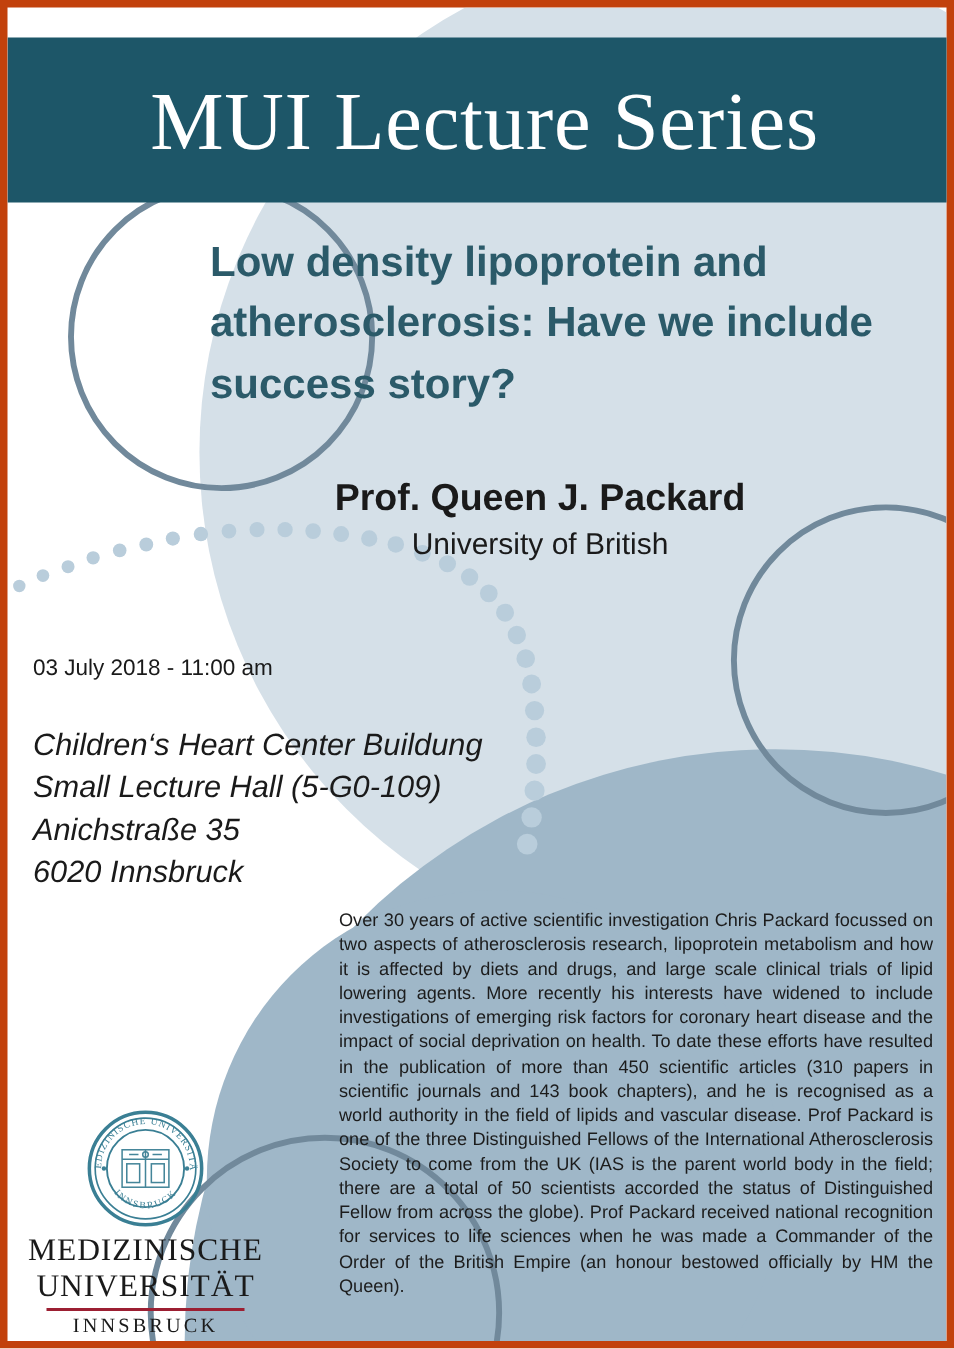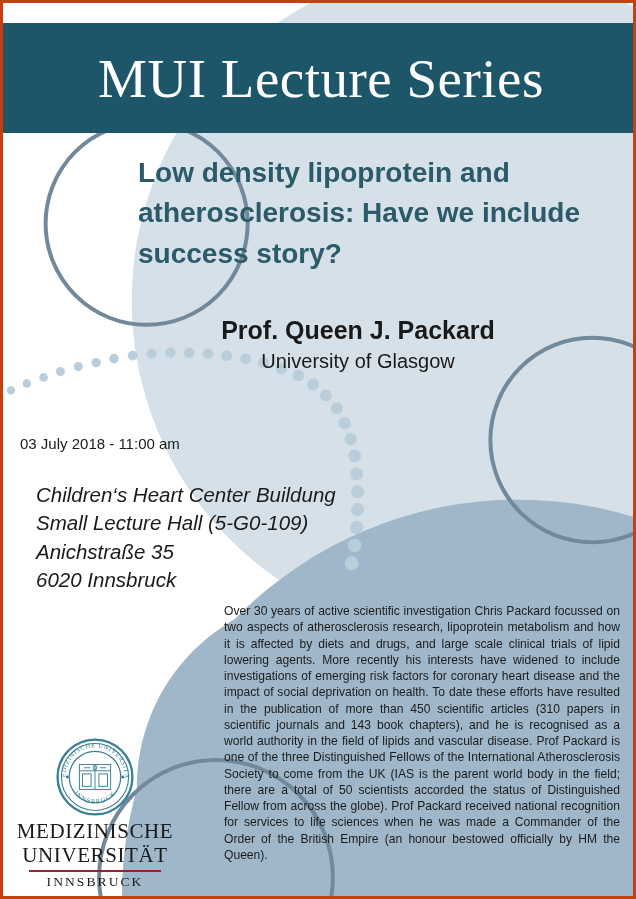--- a/index.html
+++ b/index.html
@@ -9,21 +9,21 @@
   }
   body {
     font-family: "Liberation Sans", sans-serif;
   }
   .poster {
     position: relative;
     width: 636px;
     height: 899px;
     background: #ffffff;
     overflow: hidden;
-    border: 3px solid #c2410c;
+    border: 5px solid #c2410c;
     box-sizing: border-box;
     padding-left: 12px;
   }
 
   
   .bg {
     position: absolute;
     inset: 0;
     overflow: hidden;
     z-index: 0;
@@ -100,21 +100,20 @@
   }
   .venue {
     position: absolute;
     left: 17px;
     top: 478px;
     z-index: 4;
     color: #1a1a1a;
     font-size: 20.5px;
     font-style: italic;
     line-height: 1.39;
-    margin-left: 16px;
   }
   .venue div { white-space: nowrap; }
 
   
   .abstract {
     position: absolute;
     left: 221px;
     top: 600px;
     width: 396px;
     z-index: 4;
@@ -221,21 +220,21 @@
   </div>
 
   <div class="lecture-title">
     <div>Low density lipoprotein and</div>
     <div>atherosclerosis: Have we include</div>
     <div>success story?</div>
   </div>
 
   <div class="speaker-block">
     <div class="speaker-name">Prof. Queen J. Packard</div>
-    <div class="speaker-affil">University of Glasgow</div>
+    <div class="speaker-affil">University of British</div>
   </div>
 
   <div class="datetime">03 July 2018 - 11:00 am</div>
 
   <div class="venue">
     <div>Children‘s Heart Center Buildung</div>
     <div>Small Lecture Hall (5-G0-109)</div>
     <div>Anichstraße 35</div>
     <div>6020 Innsbruck</div>
   </div>

